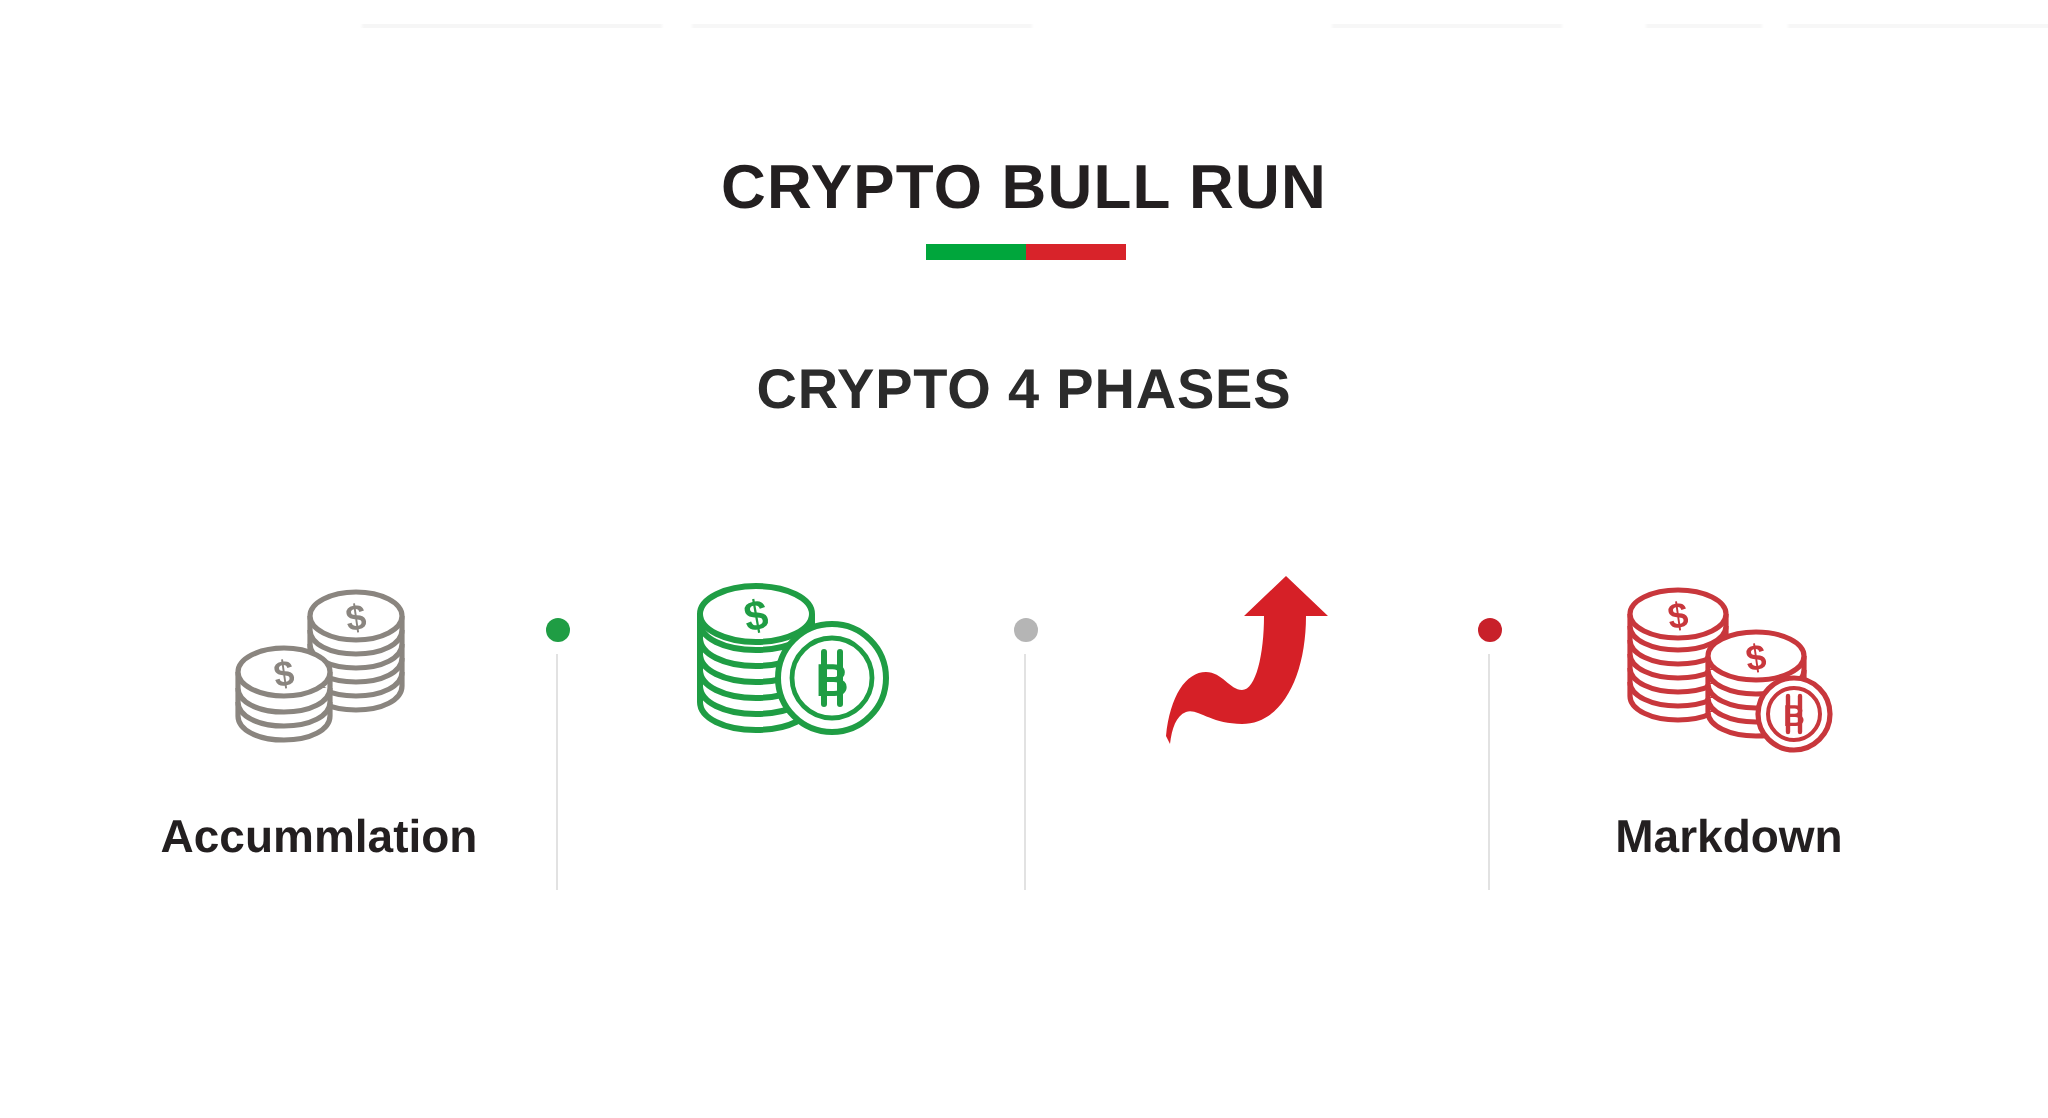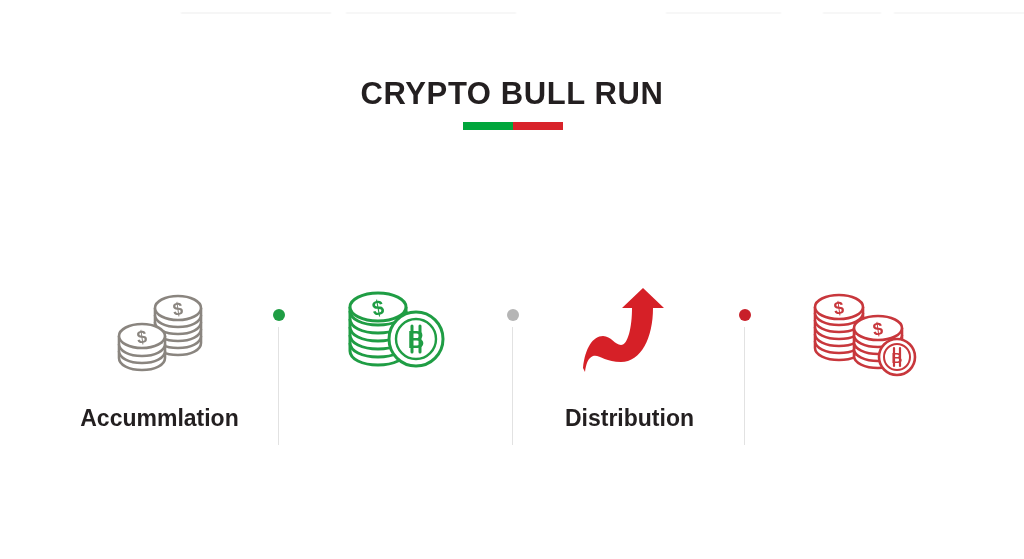--- a/index.html
+++ b/index.html
@@ -164,20 +164,21 @@
 
   <div class="top-sliver"></div>
 
   <div class="title">CRYPTO BULL RUN</div>
 
   <div class="title-underline">
     <div class="bar-left"></div>
     <div class="bar-right"></div>
   </div>
 
+  <div class="subtitle">CRYPTO 4 PHASES</div>
 
   <div class="phases">
 
     <div class="phase">
       <div class="phase-icon">
         <svg width="110" height="92" viewBox="0 0 110 92" fill="none">
           <g stroke="#8a857f" stroke-width="2.6" fill="#ffffff">
 
             <path d="M50 57 v-35"></path>
             <path d="M96 57 v-35"></path>
@@ -237,21 +238,20 @@
           <path d="M8 82
                    C10 62, 18 50, 28 50
                    C36 50, 40 59, 46 59
                    C53 59, 57 41, 57 22
                    L47 22 L68 2 L89 22 L78 22
                    C78 52, 66 76, 46 76
                    C30 76, 24 68, 18 70
                    C13 72, 11 78, 10 86 Z" fill="#d62027"></path>
         </svg>
       </div>
-      <div class="phase-label">Distribution</div>
     </div>
 
     <div class="phase">
       <div class="phase-icon">
         <svg width="112" height="92" viewBox="0 0 112 92" fill="none">
           <g stroke="#c8373c" stroke-width="2.6" fill="#ffffff">
 
             <path d="M6 62 v-41"></path>
             <path d="M54 62 v-41"></path>
             <path d="M6 62 c0 7 11 12 24 12 s24 -5 24 -12"></path>
@@ -277,20 +277,21 @@
 
           <circle cx="88" cy="71" r="18" fill="#ffffff" stroke="#c8373c" stroke-width="2.6"></circle>
           <circle cx="88" cy="71" r="13" fill="none" stroke="#c8373c" stroke-width="2"></circle>
           <g stroke="#c8373c" stroke-width="2.2" stroke-linecap="round" fill="none">
             <path d="M85 62 v18"></path>
             <path d="M91 62 v18"></path>
           </g>
           <text x="88" y="77" font-family="'Liberation Sans', sans-serif" font-size="15" font-weight="bold" fill="#c8373c" text-anchor="middle">B</text>
         </svg>
       </div>
+      <div class="phase-label">Markdown</div>
     </div>
 
   </div>
 
   <div class="separator sep-1">
     <div class="dot" style="background:#1f9d44;"></div>
     <div class="rule"></div>
   </div>
 
   <div class="separator sep-2">

